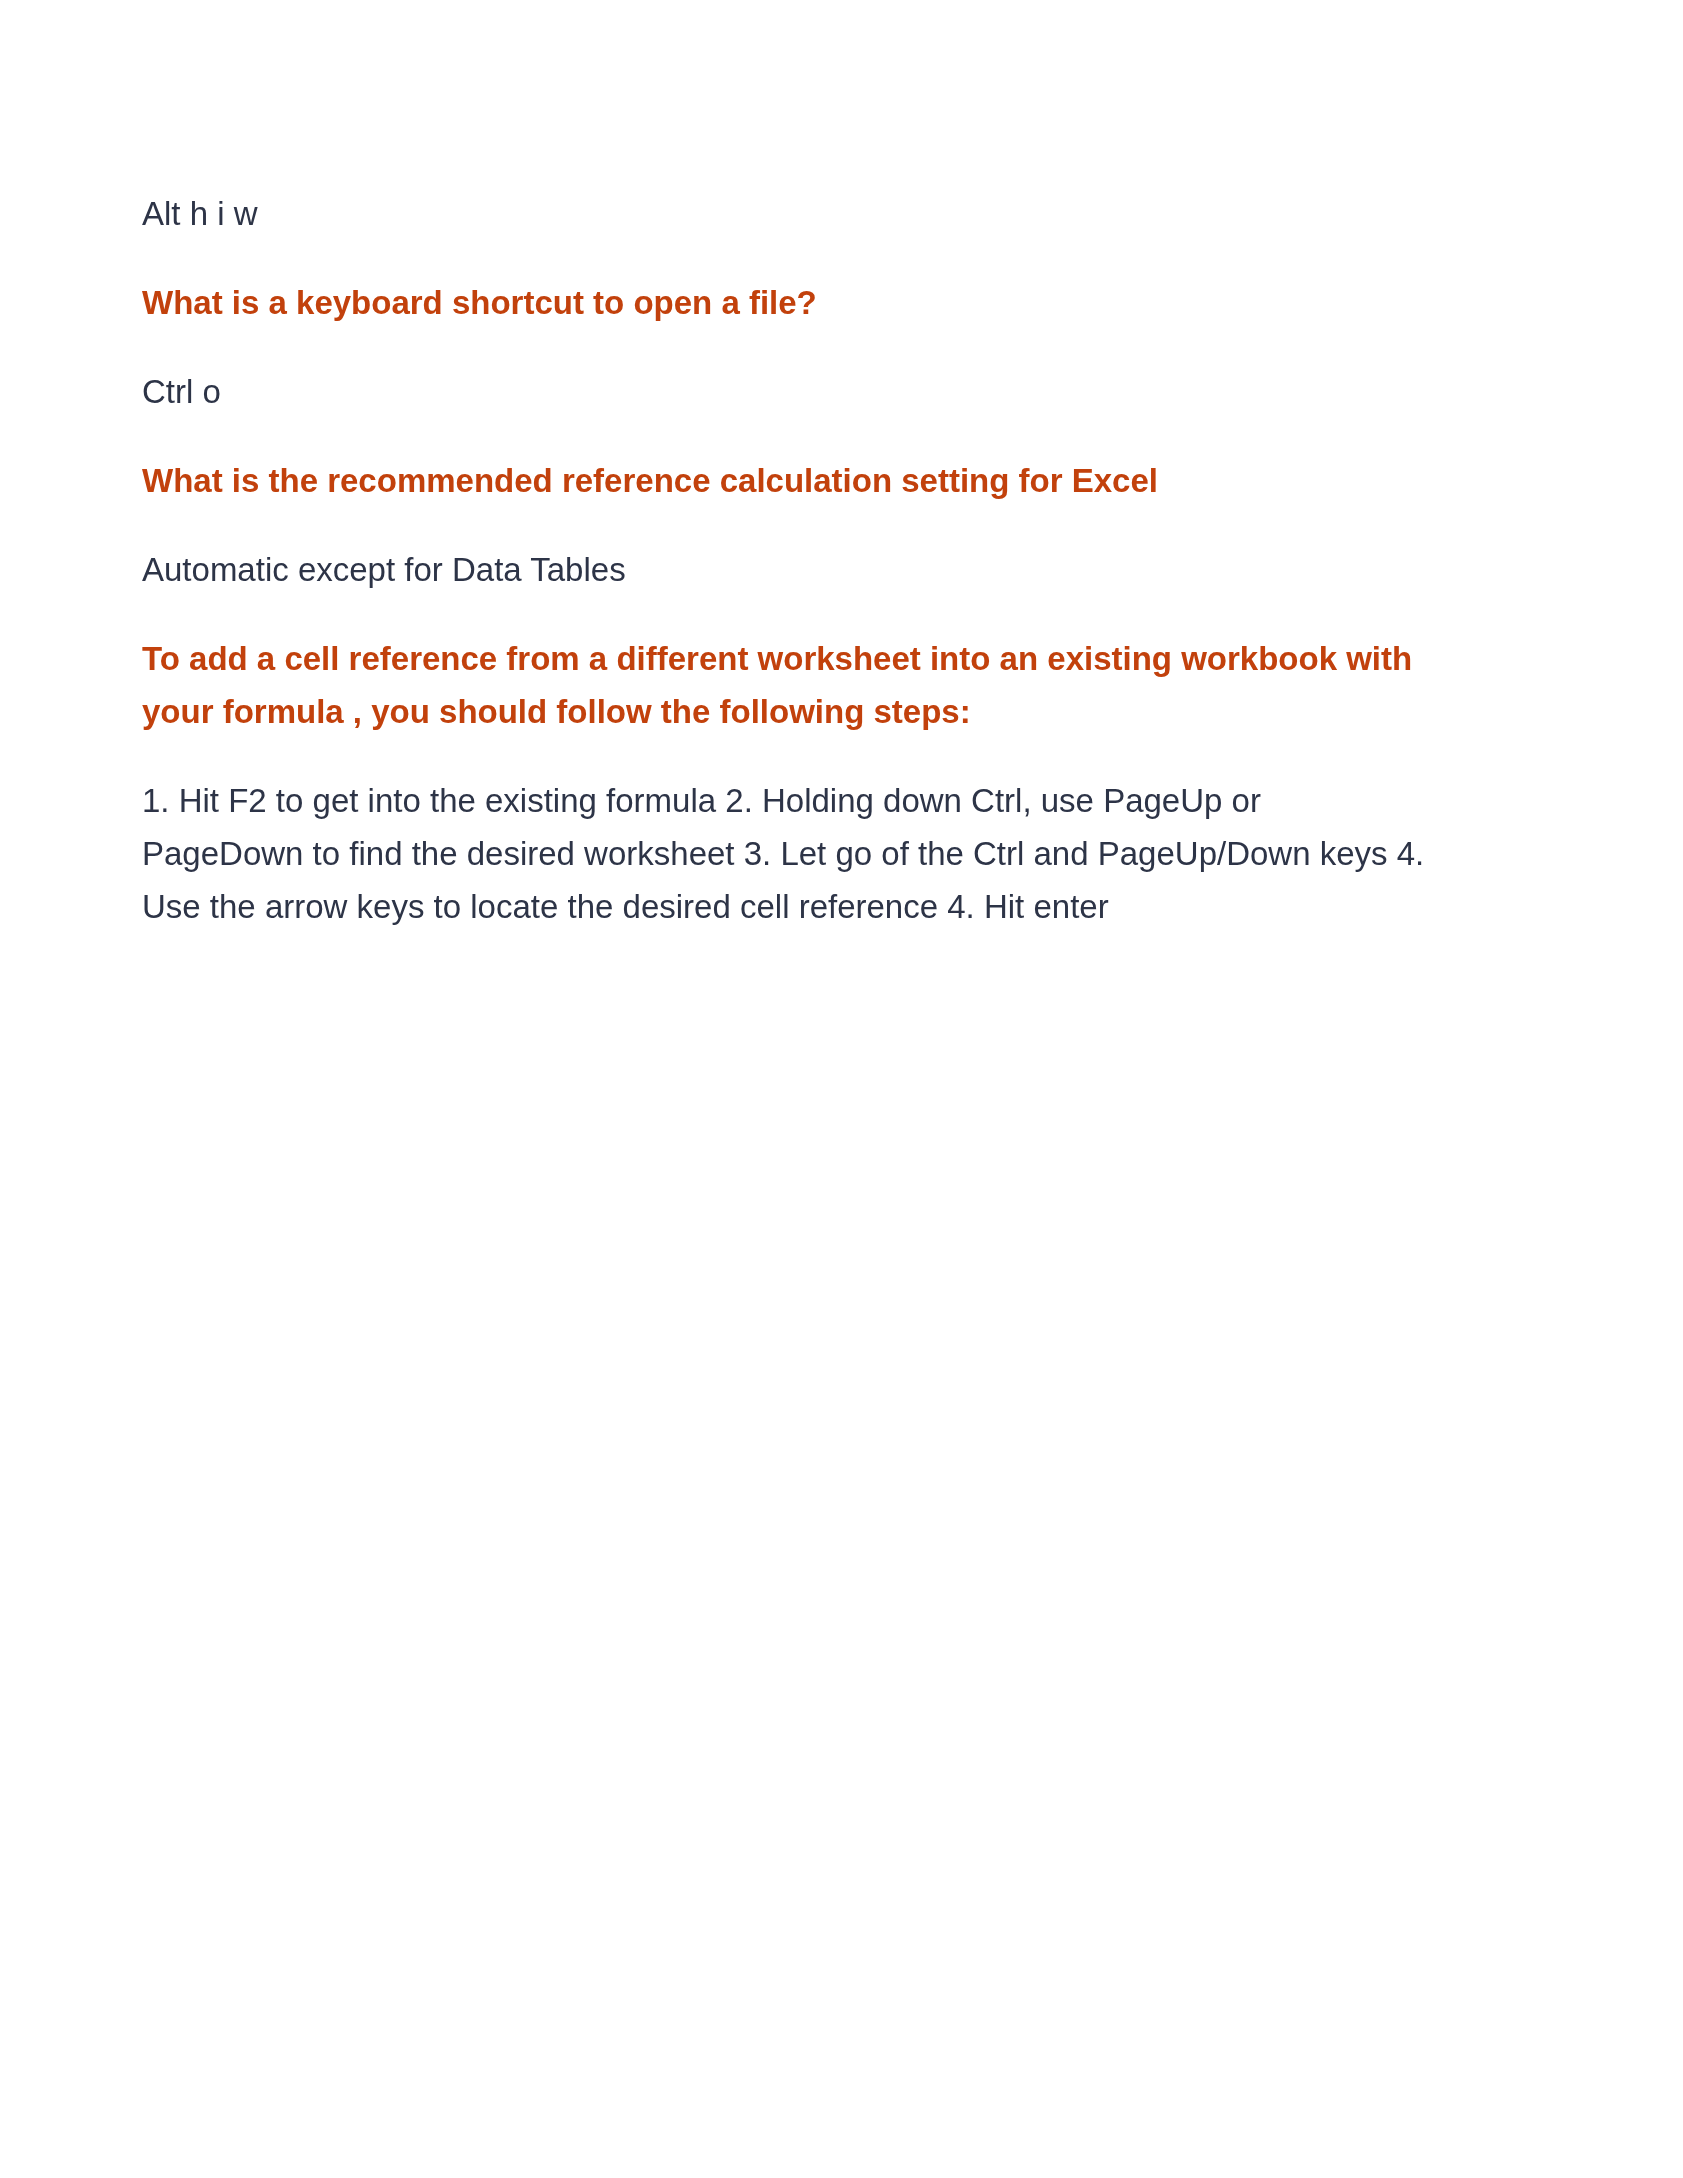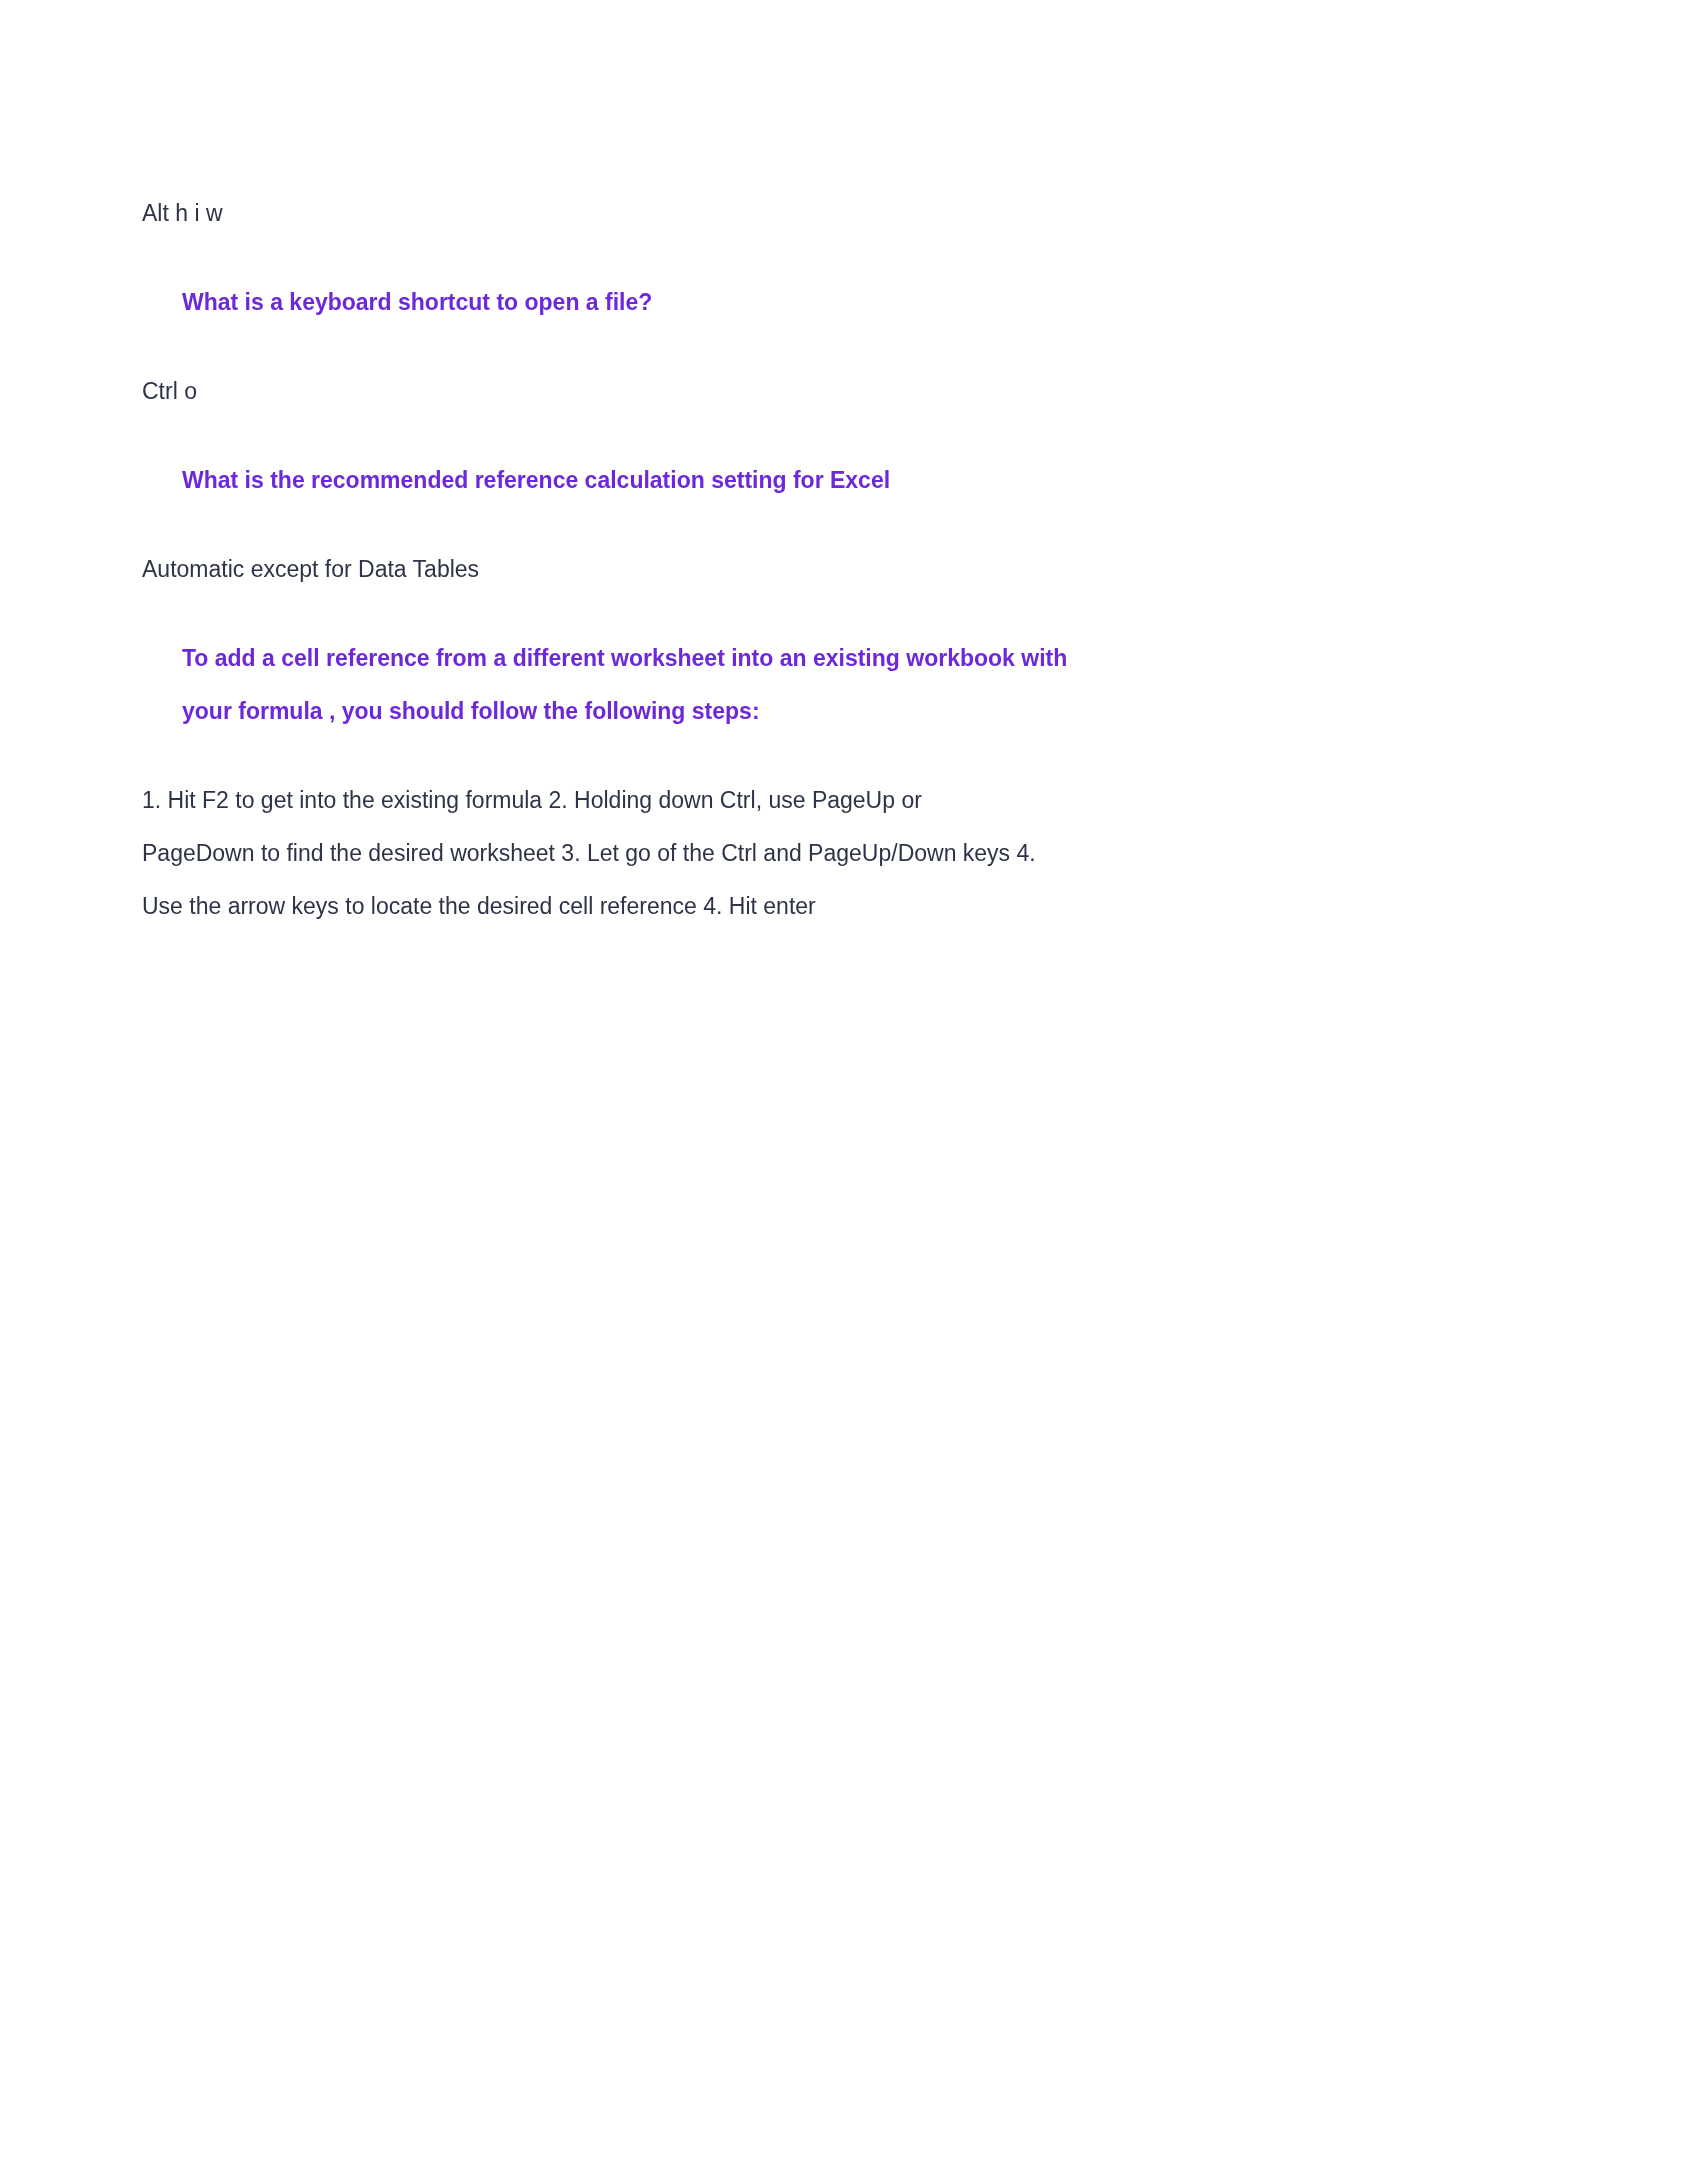--- a/index.html
+++ b/index.html
@@ -14,31 +14,30 @@
     background: #ffffff;
     overflow: hidden;
     font-family: "Liberation Sans", "DejaVu Sans", sans-serif;
   }
   .doc-content {
     position: absolute;
     top: 187px;
     left: 142px;
     right: 149px;
     color: #2d3447;
-    font-size: 23px;
+    font-size: 33px;
     line-height: 53px;
   }
   .doc-content p {
     margin: 0 0 36px 0;
     padding: 0;
   }
   .doc-content p.bold {
     font-weight: bold;
-    color: #6d28d9;
-    margin-left: 40px;
+    color: #c2410c;
   }
   .doc-content .line {
     display: block;
     white-space: pre;
   }
 </style>
 </head>
 <body>
 
 <main class="page">

